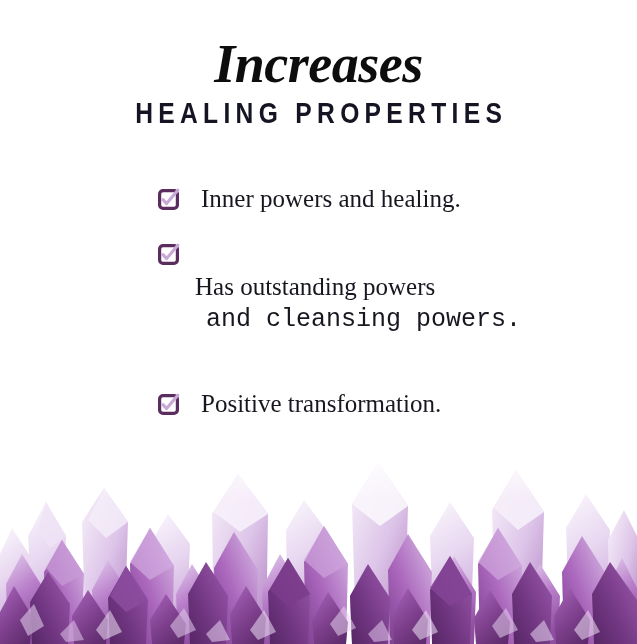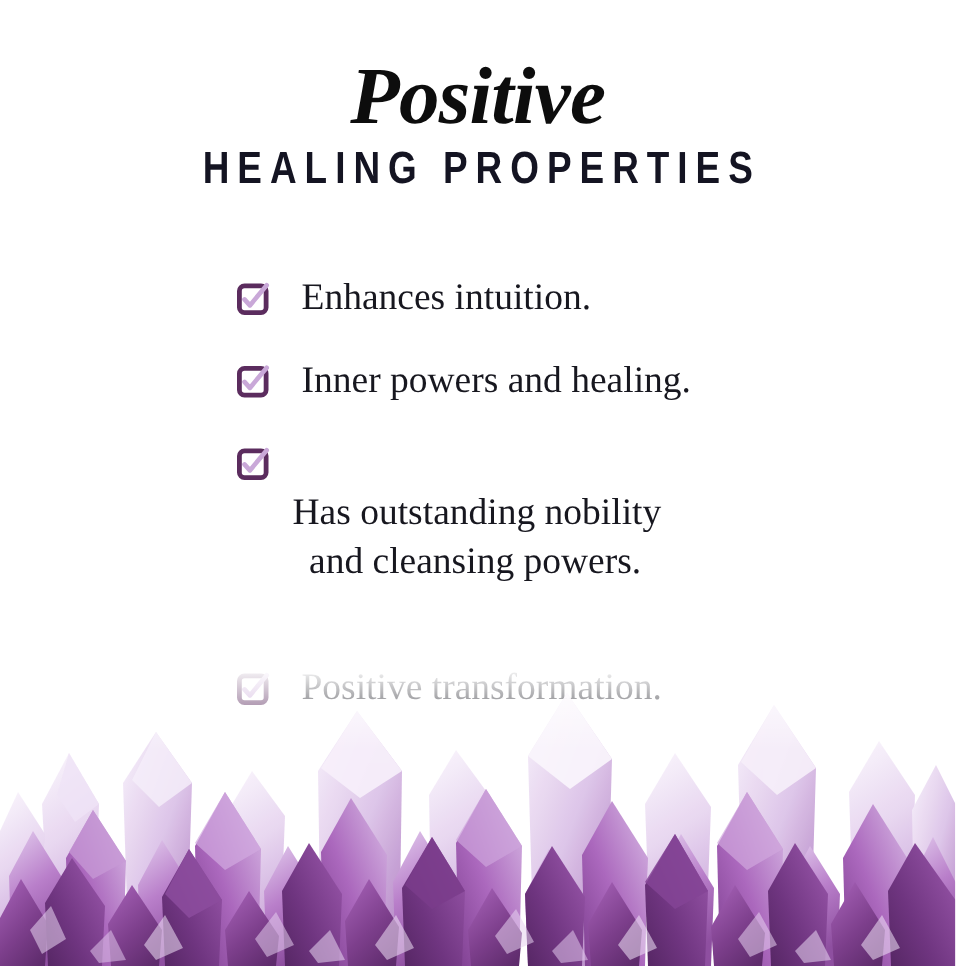--- a/index.html
+++ b/index.html
@@ -81,74 +81,65 @@
     margin-left: 22px;
     font-family: "Liberation Serif", "DejaVu Serif", serif;
     font-size: 25px;
     line-height: 33px;
     color: #17171f;
     white-space: pre-line;
   }
   .item-text.two-line {
     margin-left: 16px;
   }
-  .line2-indent { padding-left: 11px; display: block; }
+  .line2-indent { padding-left: 11px; display: block; font-family: Liberation Mono, monospace; }
 
   
   .crystals {
     position: absolute;
     left: 0;
     bottom: 0;
     width: 637px;
     height: 200px;
   }
   .crystals svg { display: block; }
 </style>
 </head>
 <body>
 
 <div id="poster">
 
   <div class="heading">
-    <span class="title-main">Positive</span>
+    <span class="title-main">Increases</span>
     <span class="title-sub">HEALING PROPERTIES</span>
   </div>
 
   <div class="list">
+
+
 
     <div class="list-item">
       <span class="checkbox">
         <svg width="21" height="21" viewBox="0 0 21 21" aria-hidden="true">
           <rect x="1.6" y="1.6" width="17.8" height="17.8" rx="3.4" ry="3.4" fill="#ffffff" stroke="#5b2c5e" stroke-width="3.2"></rect>
           <path d="M5.0 10.6 L8.6 14.6 L19.8 1.2" fill="none" stroke="#c9a8d8" stroke-width="3.1" stroke-linecap="round" stroke-linejoin="round"></path>
         </svg>
       </span>
-      <span class="item-text">Enhances intuition.</span>
-    </div>
-
-
-    <div class="list-item">
-      <span class="checkbox">
-        <svg width="21" height="21" viewBox="0 0 21 21" aria-hidden="true">
-          <rect x="1.6" y="1.6" width="17.8" height="17.8" rx="3.4" ry="3.4" fill="#ffffff" stroke="#5b2c5e" stroke-width="3.2"></rect>
-          <path d="M5.0 10.6 L8.6 14.6 L19.8 1.2" fill="none" stroke="#c9a8d8" stroke-width="3.1" stroke-linecap="round" stroke-linejoin="round"></path>
-        </svg>
-      </span>
       <span class="item-text">Inner powers and healing.</span>
     </div>
 
     <div class="list-item tight">
       <span class="checkbox">
         <svg width="21" height="21" viewBox="0 0 21 21" aria-hidden="true">
           <rect x="1.6" y="1.6" width="17.8" height="17.8" rx="3.4" ry="3.4" fill="#ffffff" stroke="#5b2c5e" stroke-width="3.2"></rect>
           <path d="M5.0 10.6 L8.6 14.6 L19.8 1.2" fill="none" stroke="#c9a8d8" stroke-width="3.1" stroke-linecap="round" stroke-linejoin="round"></path>
         </svg>
       </span>
       <span class="item-text two-line">
-        <span>Has outstanding nobility</span>
+        <span>Has outstanding powers</span>
         <span class="line2-indent">and cleansing powers.</span>
       </span>
     </div>
 
     <div class="list-item">
       <span class="checkbox">
         <svg width="21" height="21" viewBox="0 0 21 21" aria-hidden="true">
           <rect x="1.6" y="1.6" width="17.8" height="17.8" rx="3.4" ry="3.4" fill="#ffffff" stroke="#5b2c5e" stroke-width="3.2"></rect>
           <path d="M5.0 10.6 L8.6 14.6 L19.8 1.2" fill="none" stroke="#c9a8d8" stroke-width="3.1" stroke-linecap="round" stroke-linejoin="round"></path>
         </svg>

